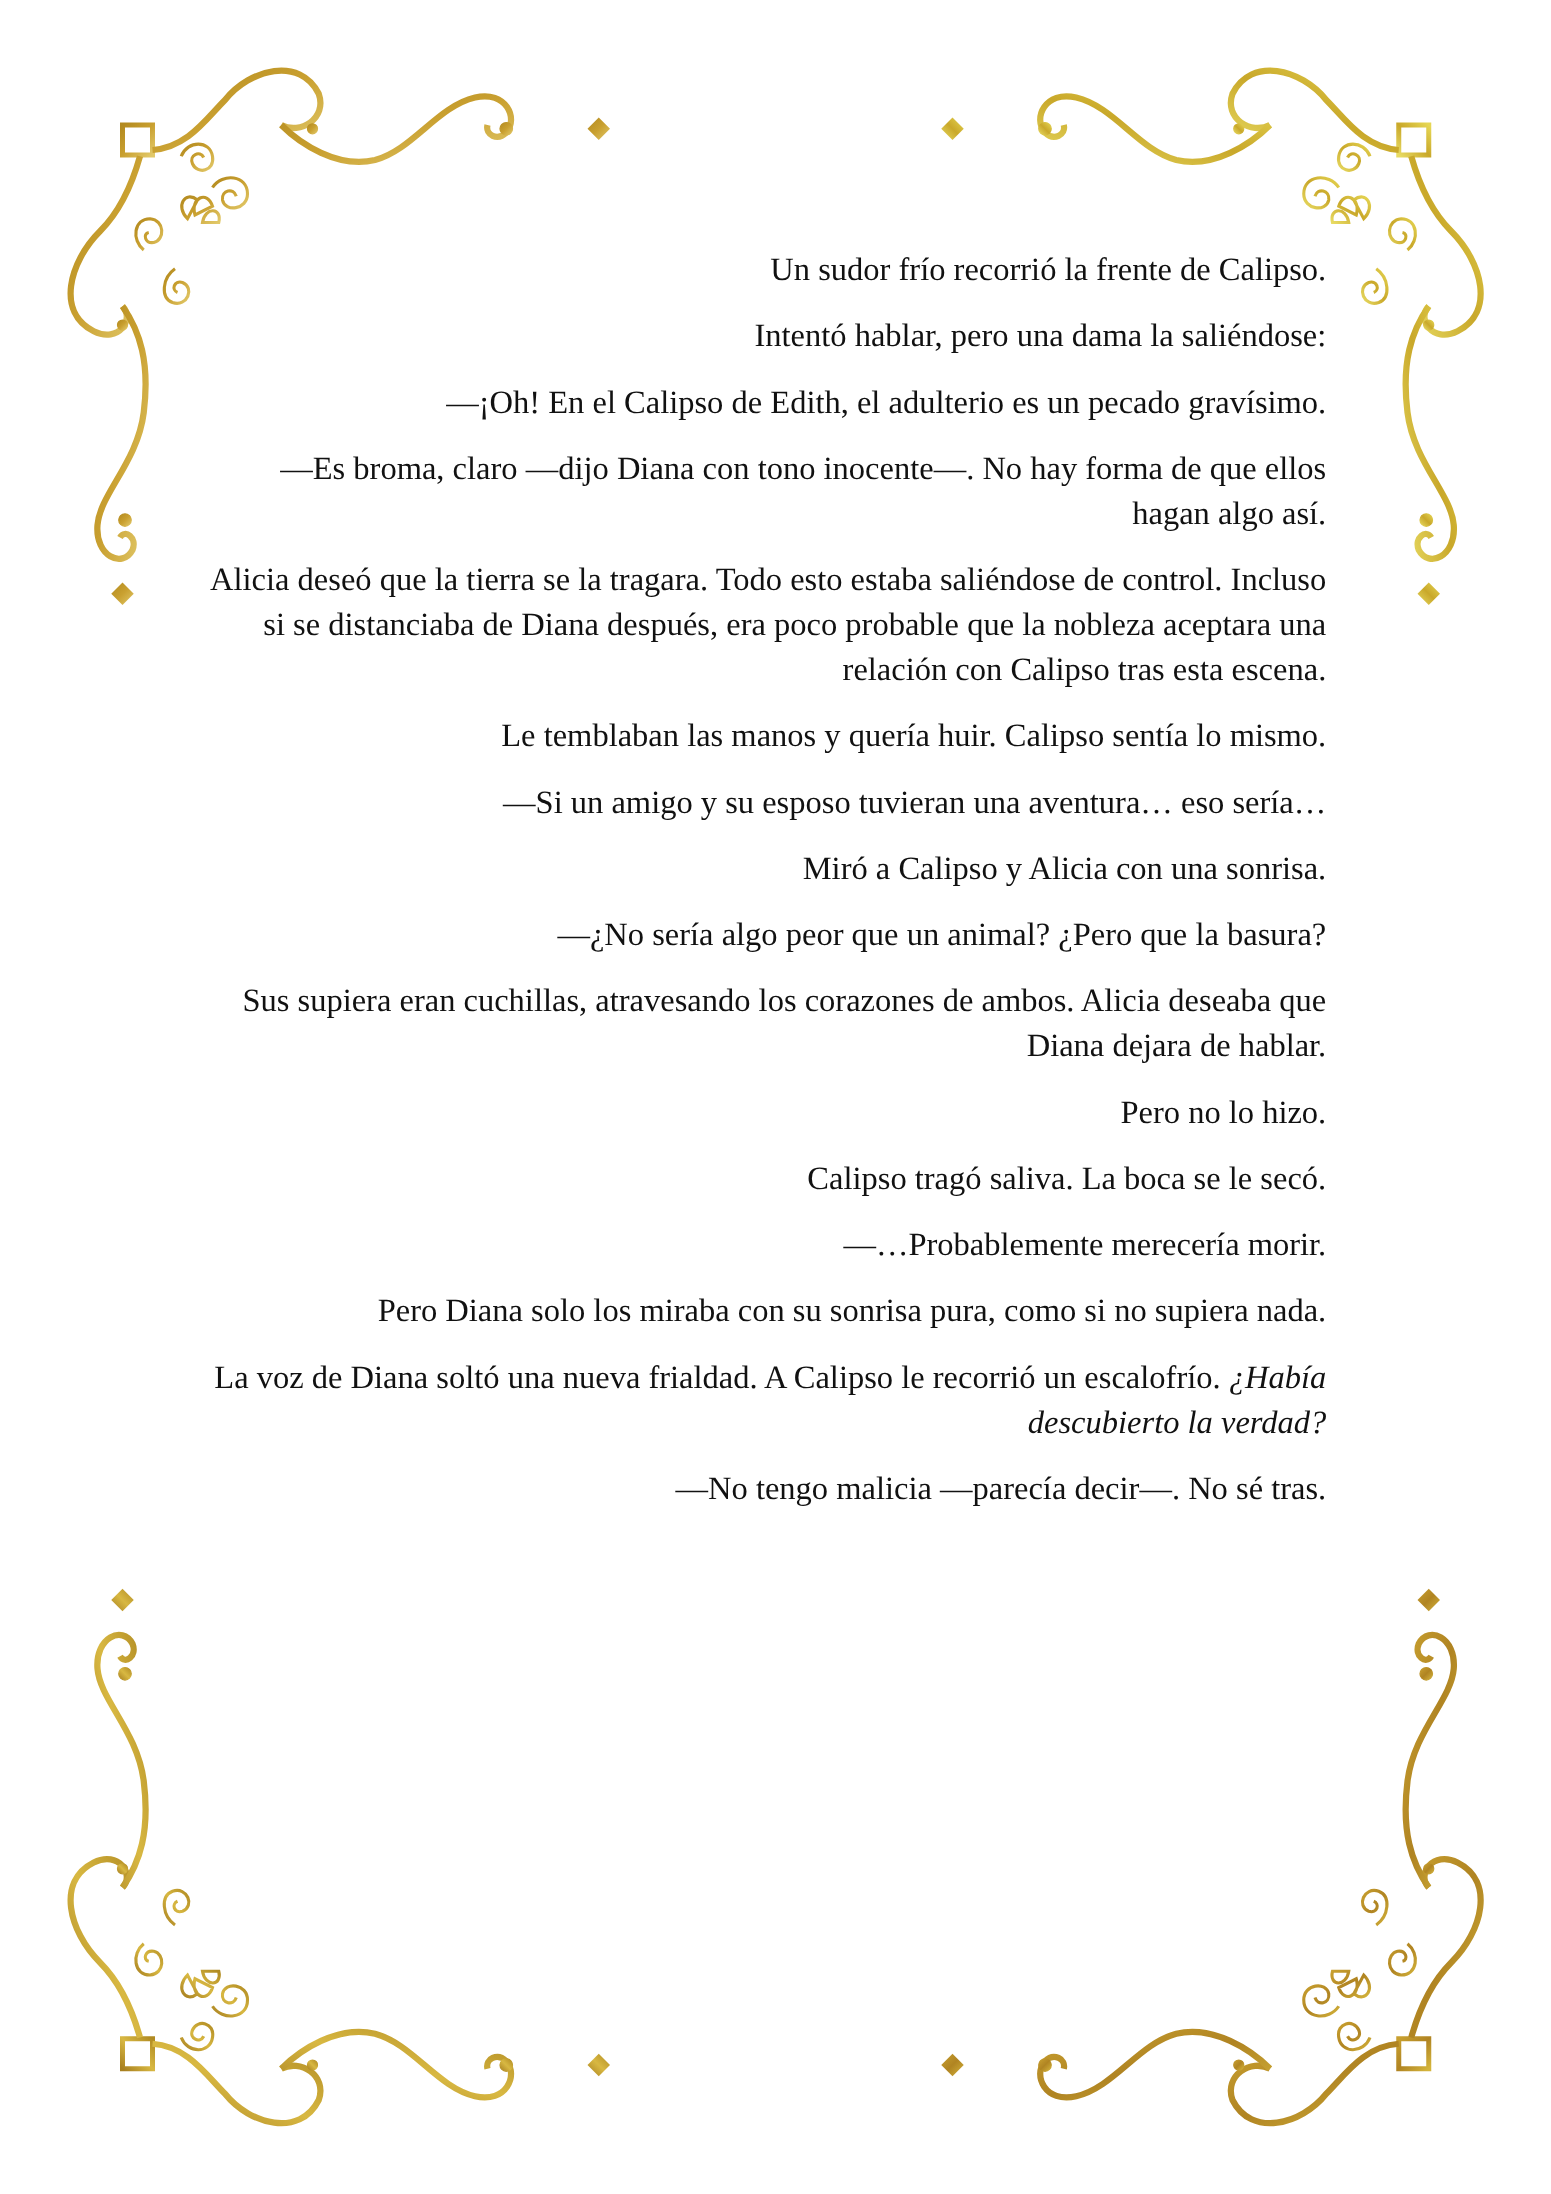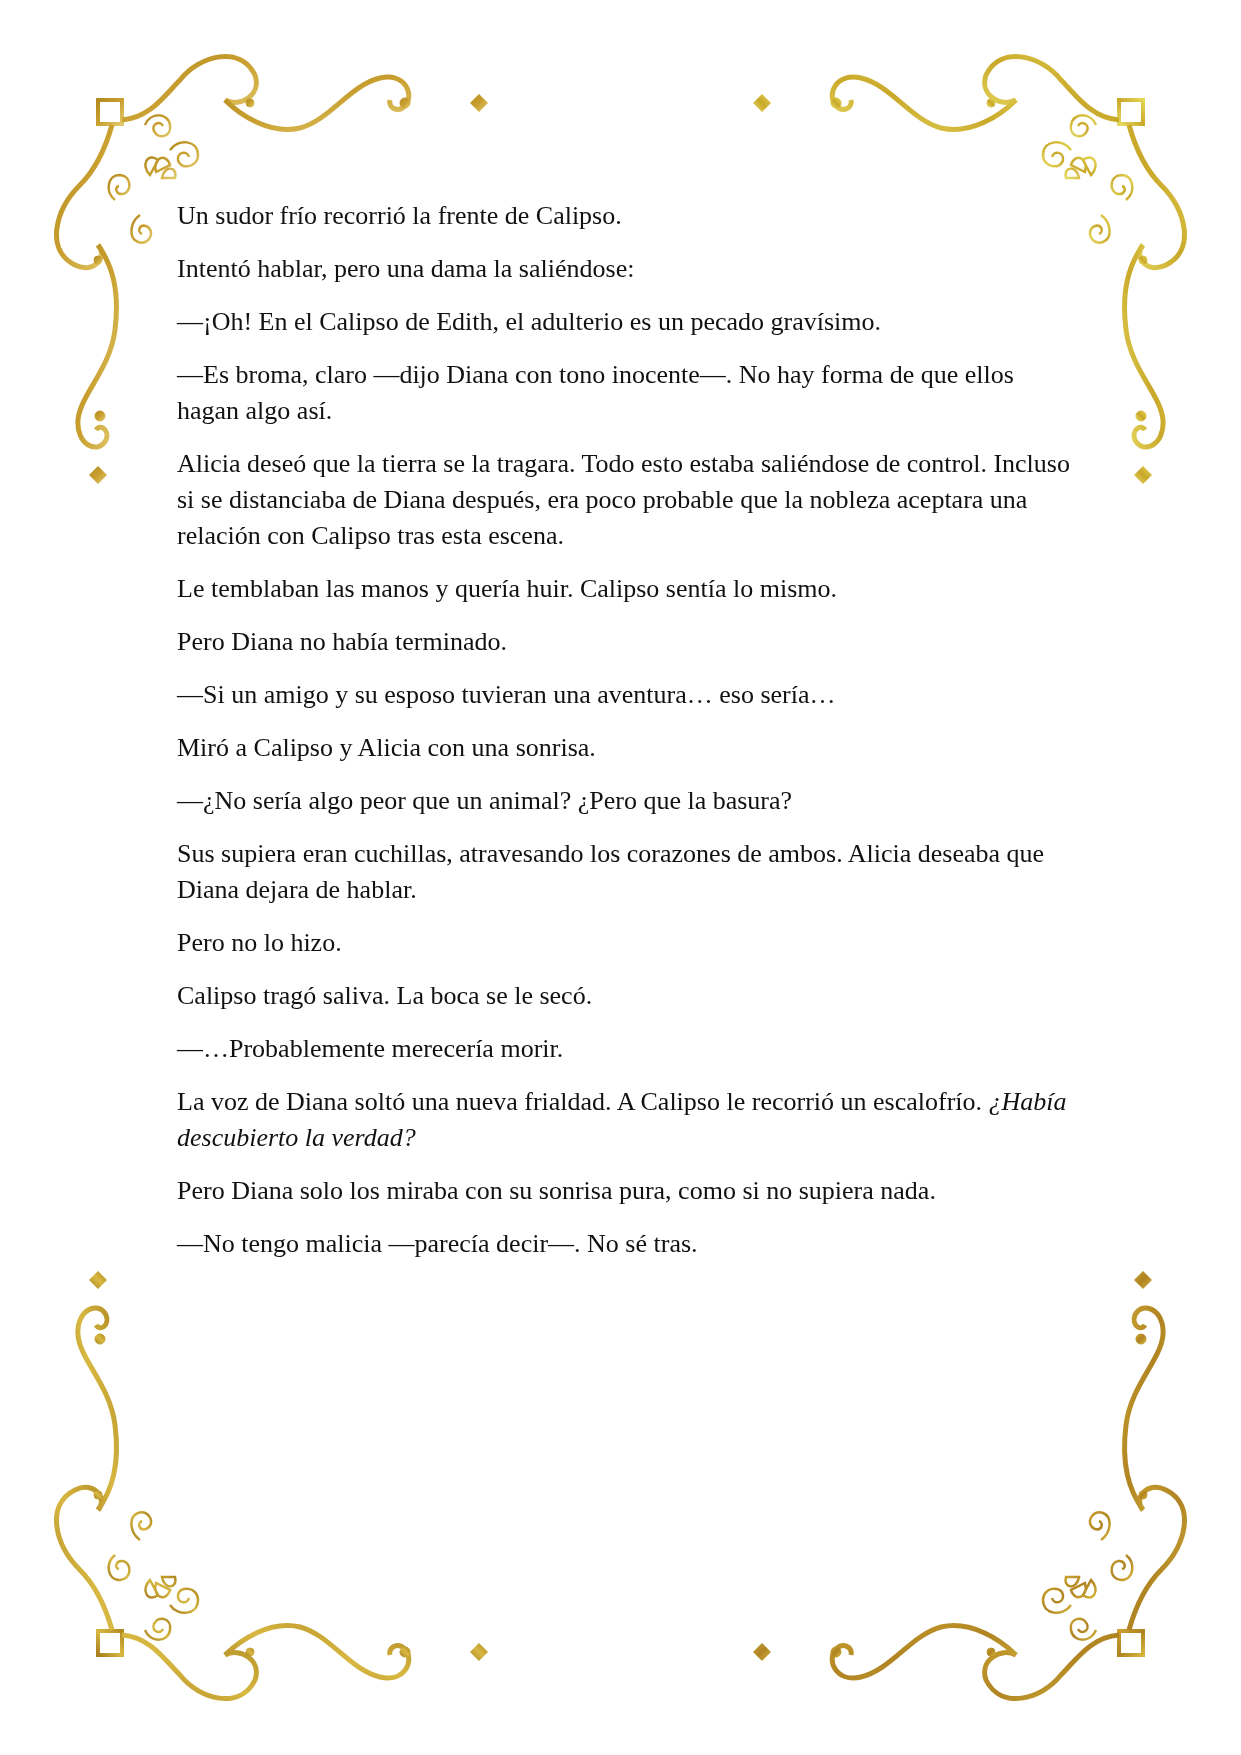--- a/index.html
+++ b/index.html
@@ -14,27 +14,28 @@
       overflow: hidden;
     }
     .frame {
       position: absolute;
       left: 0; top: 0;
       width: 1241px; height: 1755px;
       pointer-events: none;
     }
     .page-text {
       position: absolute;
-      left: 177px;
+      left: 161px;
       top: 198px;
       width: 900px;
       font-family: "Liberation Serif", "DejaVu Serif", serif;
       font-size: 26px;
       line-height: 36px;
       color: #111111;
+      text-align: right;
     }
     .page-text p {
       margin: 0 0 17px 0;
     }
     .page-text em {
       font-style: italic;
     }
   </style>
 </head>
 <body>
@@ -136,24 +137,23 @@
   <line x1="1143" y1="535" x2="1143" y2="1225" stroke="url(#gSideR)" stroke-width="5" stroke-linecap="round"></line>
 </svg>
 
 <div class="page-text">
   <p>Un sudor frío recorrió la frente de Calipso.</p>
   <p>Intentó hablar, pero una dama la saliéndose:</p>
   <p>—¡Oh! En el Calipso de Edith, el adulterio es un pecado gravísimo.</p>
   <p>—Es broma, claro —dijo Diana con tono inocente—. No hay forma de que ellos hagan algo así.</p>
   <p>Alicia deseó que la tierra se la tragara. Todo esto estaba saliéndose de control. Incluso si se distanciaba de Diana después, era poco probable que la nobleza aceptara una relación con Calipso tras esta escena.</p>
   <p>Le temblaban las manos y quería huir. Calipso sentía lo mismo.</p>
-  <p>Pero Diana no había terminado.</p>
   <p>—Si un amigo y su esposo tuvieran una aventura… eso sería…</p>
   <p>Miró a Calipso y Alicia con una sonrisa.</p>
   <p>—¿No sería algo peor que un animal? ¿Pero que la basura?</p>
   <p>Sus supiera eran cuchillas, atravesando los corazones de ambos. Alicia deseaba que Diana dejara de hablar.</p>
   <p>Pero no lo hizo.</p>
   <p>Calipso tragó saliva. La boca se le secó.</p>
   <p>—…Probablemente merecería morir.</p>
+  <p>Pero Diana solo los miraba con su sonrisa pura, como si no supiera nada.</p>
   <p><span>La voz de Diana soltó una nueva frialdad. A Calipso le recorrió un escalofrío.</span> <em>¿Había descubierto la verdad?</em></p>
-  <p>Pero Diana solo los miraba con su sonrisa pura, como si no supiera nada.</p>
   <p>—No tengo malicia —parecía decir—. No sé tras.</p>
 </div>
 
 </body></html>

